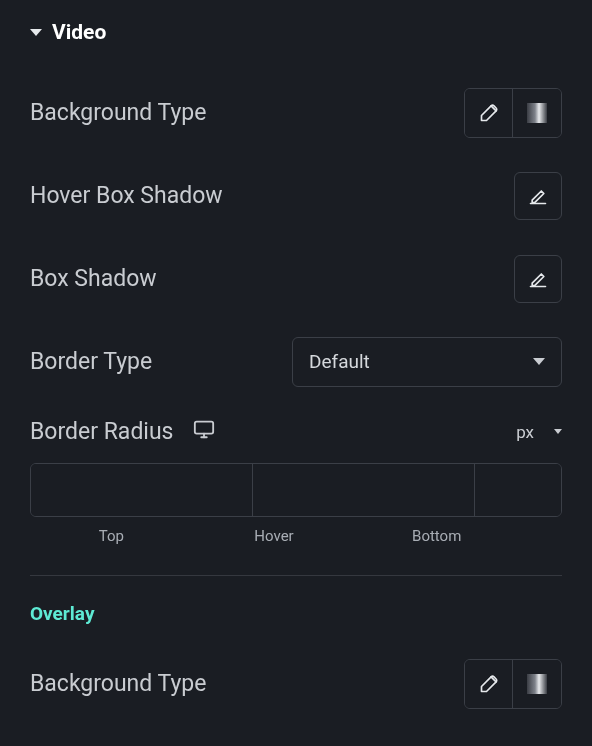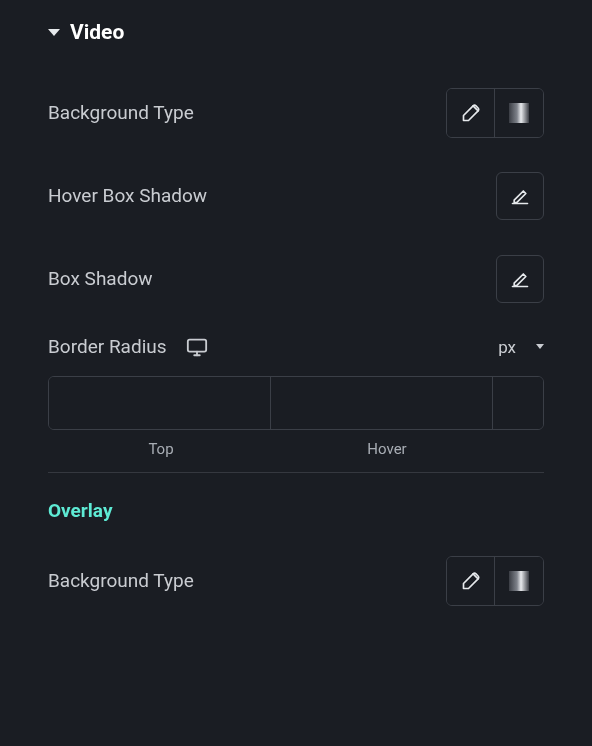--- a/index.html
+++ b/index.html
@@ -5,21 +5,21 @@
     * { box-sizing: border-box; margin: 0; padding: 0; }
     body {
       width: 592px;
       height: 746px;
       background: #1a1d23;
       font-family: -apple-system, BlinkMacSystemFont, "Segoe UI", Roboto, sans-serif;
       color: #d5d8dc;
       overflow: hidden;
     }
     .panel {
-      padding: 20px 48px;
+      padding: 20px 30px;
     }
     .section-header {
       display: flex;
       align-items: center;
       gap: 10px;
       margin-bottom: 42px;
       cursor: pointer;
     }
     .section-header .caret {
       width: 0;
@@ -34,21 +34,21 @@
       color: #ffffff;
     }
     .row {
       display: flex;
       align-items: center;
       justify-content: space-between;
       min-height: 53px;
       margin-bottom: 30px;
     }
     .row-label {
-      font-size: 19px;
+      font-size: 23px;
       font-weight: 400;
       color: #c9ccd1;
     }
     .btn-group {
       display: flex;
       border: 1px solid #3b3f47;
       border-radius: 6px;
       overflow: hidden;
     }
     .btn-group .seg {
@@ -98,21 +98,21 @@
       border-top: 7px solid #c9ccd1;
     }
     .radius-row {
       display: flex;
       align-items: center;
       justify-content: space-between;
       margin-bottom: 18px;
     }
     .radius-row-left {
       display: flex;
-      align-items: flex-end;
+      align-items: flex-start;
       gap: 19px;
     }
     .unit-switcher {
       display: flex;
       align-items: center;
       gap: 20px;
       font-size: 17px;
       color: #c9ccd1;
       cursor: pointer;
     }
@@ -138,21 +138,21 @@
       border-right: 1px solid #3b3f47;
       color: #d5d8dc;
       font-size: 17px;
       text-align: center;
       outline: none;
     }
     .dim-labels {
       display: flex;
       font-size: 15px;
       color: #a8adb4;
-      margin-bottom: 14px;
+      margin-bottom: 30px;
     }
     .dim-labels span {
       flex: 1;
       text-align: center;
     }
     .dim-labels .link-spacer {
       flex: 0 0 44px;
     }
     .divider {
       border: none;
@@ -211,20 +211,27 @@
   <div class="row">
     <span class="row-label">Box Shadow</span>
     <button class="square-btn">
       <svg width="20" height="20" viewBox="0 0 24 24" fill="none" stroke="#e6e9ec" stroke-width="2" stroke-linecap="round" stroke-linejoin="round">
         <path d="M3 21h18"></path>
         <path d="M5 17 16 6l3 3L8 20H5v-3z"></path>
       </svg>
     </button>
   </div>
 
+  <div class="row">
+    <span class="row-label">Border Type</span>
+    <div class="select">
+      <span>Default</span>
+      <span class="dd-caret"></span>
+    </div>
+  </div>
 
   <div class="radius-row">
     <div class="radius-row-left">
       <span class="row-label">Border Radius</span>
       <span>
         <svg width="22" height="22" viewBox="0 0 24 24" fill="none" stroke="#c9ccd1" stroke-width="2" stroke-linecap="round" stroke-linejoin="round">
           <rect x="2" y="4" width="20" height="13" rx="2"></rect>
           <line x1="9" y1="21" x2="15" y2="21"></line>
           <line x1="12" y1="17" x2="12" y2="21"></line>
         </svg>
@@ -238,20 +245,21 @@
 
   <div class="dim-inputs">
     <input class="dim-input" value="" style="">
     <input class="dim-input" value="" style="">
     <input class="dim-input" value="" style="">
 
   </div>
   <div class="dim-labels">
     <span>Top</span>
     <span>Hover</span>
+    <span>Bottom</span>
     <span class="link-spacer"></span>
   </div>
 
   <hr class="divider">
 
   <div class="subsection-title">Overlay</div>
 
   <div class="row" style="margin-bottom:0">
     <span class="row-label">Background Type</span>
     <div class="btn-group">

